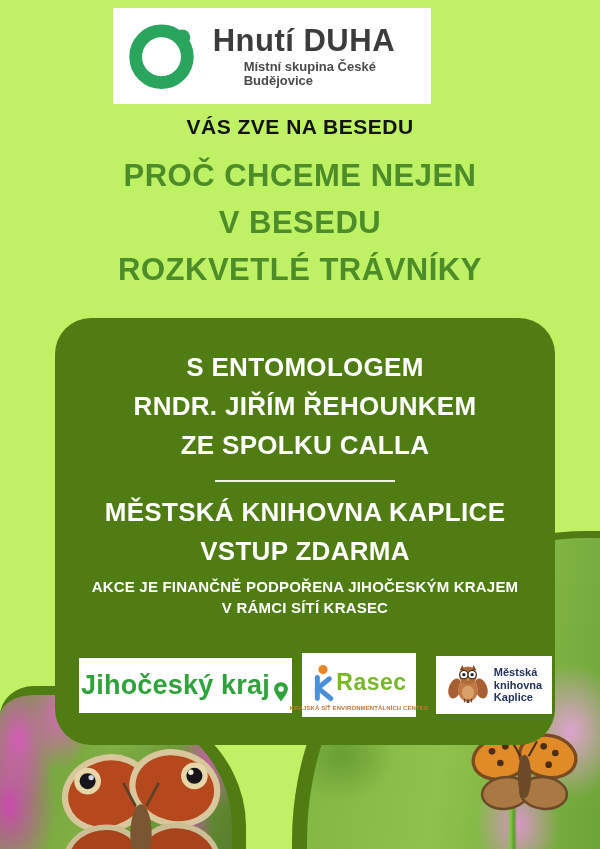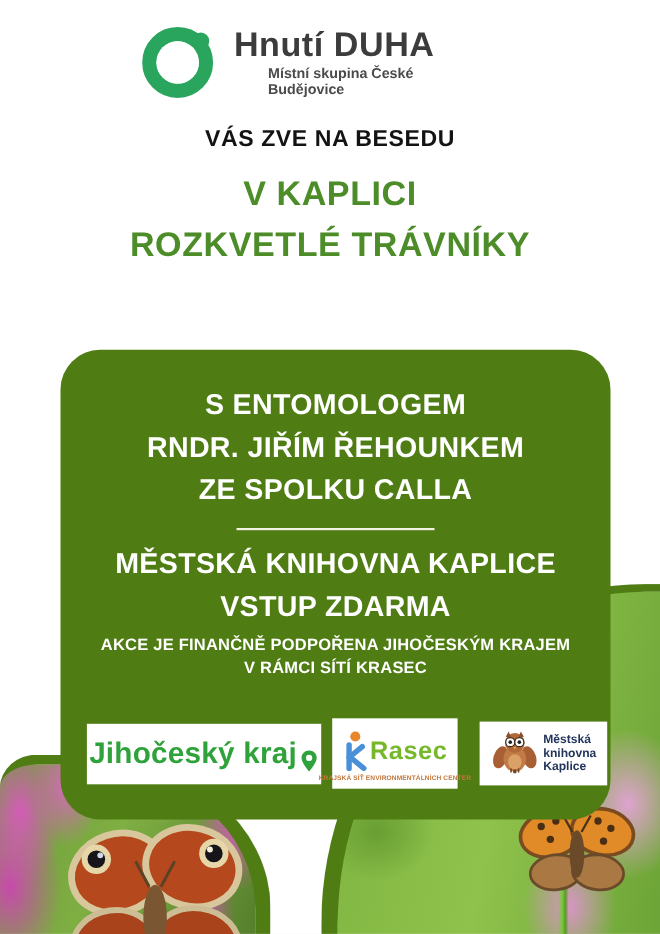--- a/index.html
+++ b/index.html
@@ -1,19 +1,19 @@
 <!DOCTYPE html>
 <html><head>
 <meta charset="utf-8">
 <style>
   html,body{margin:0;padding:0;}
   body{font-family:"Liberation Sans", sans-serif; background:#dddddd;}
   .poster{
     position:relative; width:600px; height:849px; margin:0 auto;
-    background:#ffffff; overflow:hidden;
+    background:#bef264; overflow:hidden;
   }
   
   .logo-card{
     position:absolute; left:113px; top:8px; width:318px; height:96px;
     background:#ffffff; display:flex; align-items:center; padding-left:12px;
     box-sizing:border-box;
   }
   .logo-text{margin-left:10px; line-height:1.05;}
   .logo-title{font-size:31px; font-weight:bold; color:#3c3c3c; letter-spacing:0.5px;}
   .logo-sub{font-size:13px; font-weight:bold; color:#4a4a4a; margin-top:3px;padding-left:31px;}
@@ -97,21 +97,22 @@
     </svg>
     <div class="logo-text">
       <div class="logo-title">Hnutí DUHA</div>
       <div class="logo-sub">Místní skupina České Budějovice</div>
     </div>
   </div>
 
   <div class="invite">VÁS ZVE NA BESEDU</div>
 
   <div class="event-title">
-    <div>V KAPLICI</div>
+    <div>PROČ CHCEME NEJEN</div>
+    <div>V BESEDU</div>
     <div>ROZKVETLÉ TRÁVNÍKY</div>
   </div>
 
   <div class="photo photo-left">
     <svg class="bf-left" width="178" height="152" viewBox="0 0 200 170">
       <ellipse cx="62" cy="52" rx="48" ry="40" fill="#b5491d" stroke="#d8c69d" stroke-width="7" transform="rotate(-18 62 52)"></ellipse>
       <ellipse cx="138" cy="46" rx="48" ry="40" fill="#b5491d" stroke="#d8c69d" stroke-width="7" transform="rotate(14 138 46)"></ellipse>
       <ellipse cx="58" cy="124" rx="42" ry="34" fill="#a8431c" stroke="#cdbd95" stroke-width="6" transform="rotate(-8 58 124)"></ellipse>
       <ellipse cx="142" cy="124" rx="44" ry="36" fill="#a8431c" stroke="#cdbd95" stroke-width="6" transform="rotate(8 142 124)"></ellipse>
       <circle cx="40" cy="38" r="15" fill="#e6d6a8"></circle>

